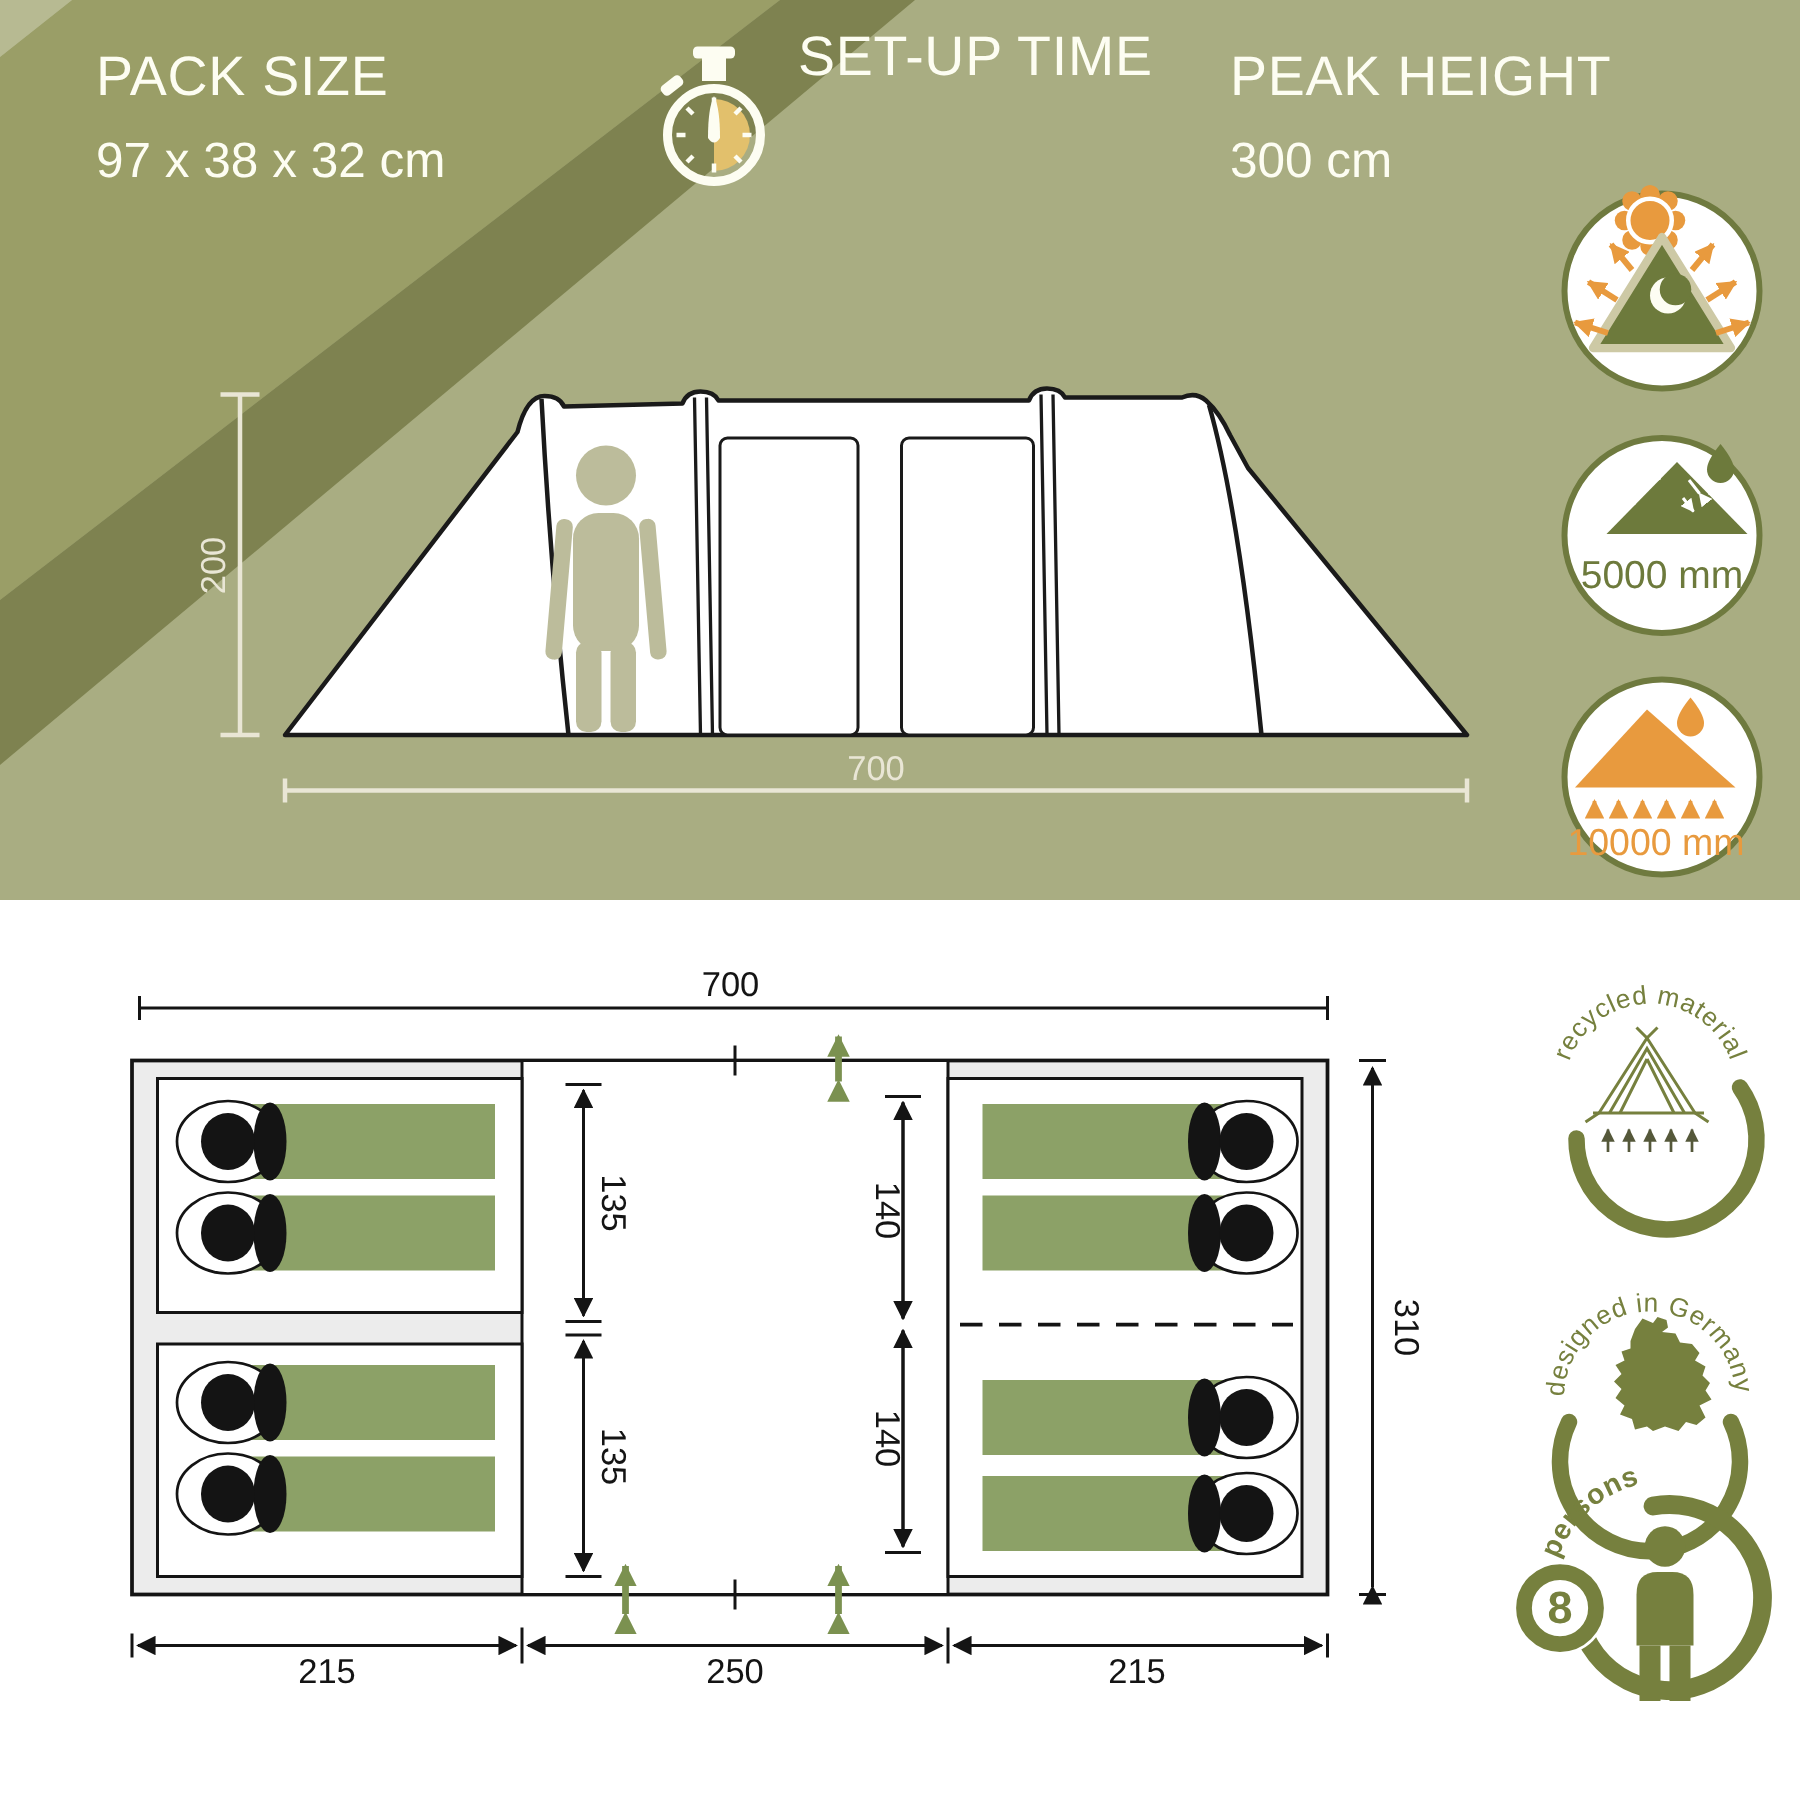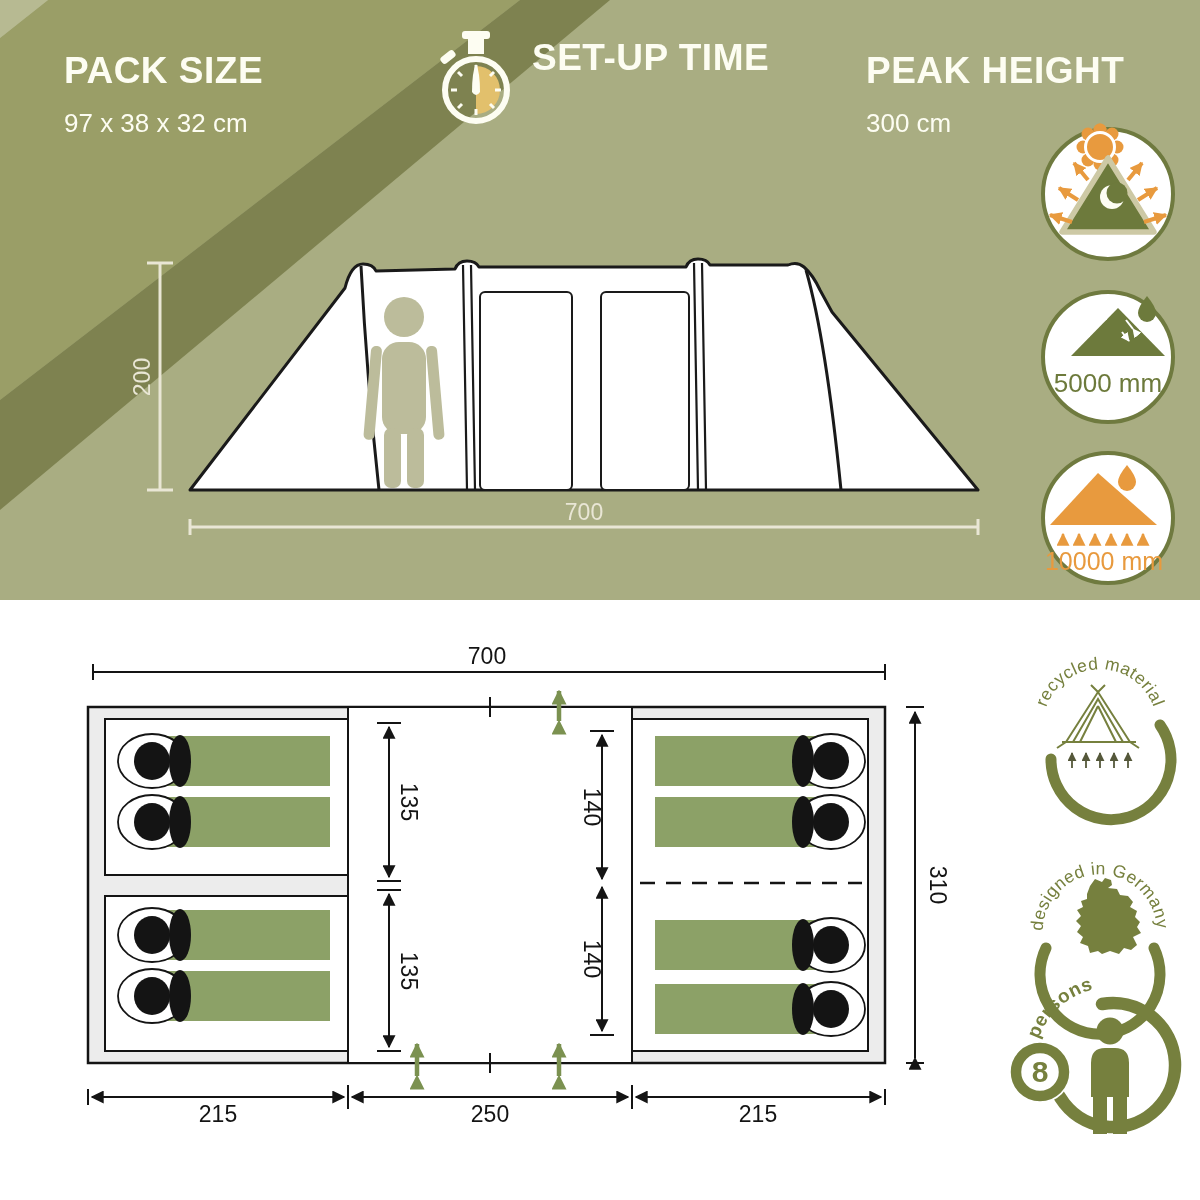--- a/index.html
+++ b/index.html
@@ -10,25 +10,25 @@
   .top-section { position:absolute; left:0; top:0; width:1200px; height:600px;
                  background:#a9ad82; overflow:hidden; }
   .band-olive { position:absolute; inset:0; background:#9a9e67;
                 clip-path:polygon(48px 0, 520px 0, 0 400px, 0 38px); }
   .band-dark  { position:absolute; inset:0; background:#7e8250;
                 clip-path:polygon(520px 0, 610px 0, 0 510px, 0 400px); }
   .corner-light { position:absolute; inset:0; background:#b7ba92;
                 clip-path:polygon(0 0, 48px 0, 0 38px); }
 
   .spec-block { position:absolute; color:#fdfdf2; }
-  .spec-title { font-size:37px; font-weight:700; letter-spacing:.5px;margin-top:20px; }
-  .spec-line  { font-size:26px; font-weight:400; margin-top:16px; }
+  .spec-title { font-size:37px; font-weight:400; letter-spacing:.5px; }
+  .spec-line  { font-size:33px; font-weight:400; margin-top:16px; }
   .blk-pack  { left:64px;  top:30px; }
   .blk-setup { left:532px; top:17px; }
-  .blk-peak  { left:866px; top:30px; }
+  .blk-peak  { left:820px; top:30px; }
 
   svg { position:absolute; left:0; top:0; }
   svg text { font-family:"Liberation Sans", sans-serif; }
 
   
   .bottom-section { position:absolute; left:0; top:600px; width:1200px; height:600px;
                     background:#ffffff; }
 </style>
 </head>
 <body>

